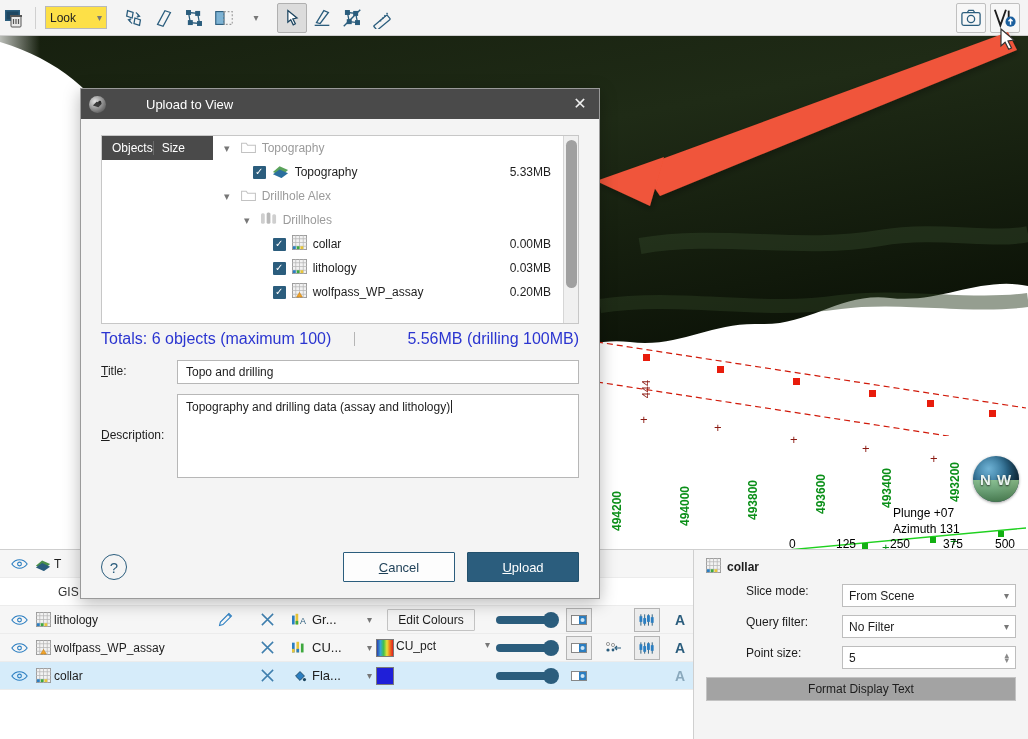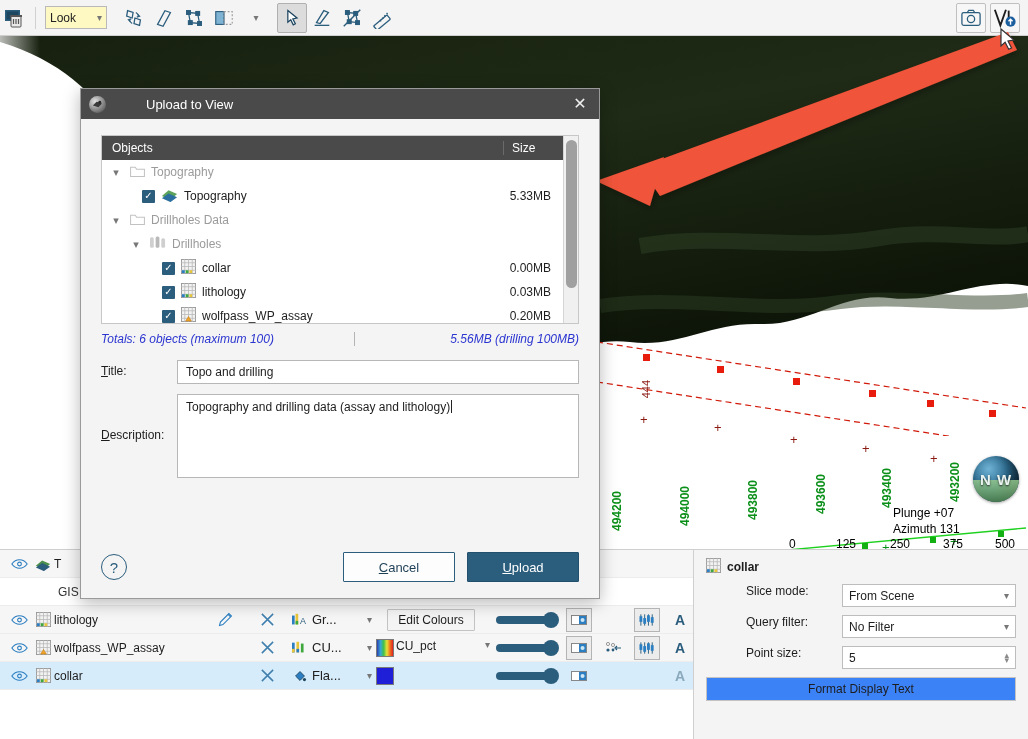--- a/index.html
+++ b/index.html
@@ -28,21 +28,21 @@
     border-radius: 2px;
     flex: none;
   }
   .tb-btn.pressed { background: #dcdcdc; border-color: #b0b0b0; }
   .tb-btn.boxed { border-color: #c0c0c0; background: #f7f7f7; }
   .tb-sep {
     width: 1px; height: 22px; background: #d0d0d0; margin: 0 5px; flex: none;
   }
   .look-combo {
     width: 62px; height: 23px;
-    border: 1px solid #b9b9b9; background: #fef9c3;
+    border: 1px solid #b9b9b9; background: #fde047;
     display: flex; align-items: center;
     padding: 0 4px; margin-left: 4px;
     font-size: 12px; color: #222; flex: none;
   }
   .look-combo .lbl { flex: 1; }
   .chev { color: #777; font-size: 10px; }
   .tb-spacer { flex: 1 1 auto; }
 
   
   #scene {
@@ -168,21 +168,21 @@
   .p-lbl { width: 96px; font-size: 12px; color: #1d1d1d; }
   .p-ctl {
     flex: 1; height: 23px; background: #ffffff;
     border: 1px solid #bdbdbd; display: flex; align-items: center;
     padding: 0 6px; font-size: 12px; color: #1d1d1d;
   }
   .p-ctl .val { flex: 1; }
   .spin { display: flex; flex-direction: column; line-height: 5px; color: #8a8a8a; font-size: 9px; }
   .p-btn {
     margin-top: 2px; height: 24px; width: 100%;
-    border: 1px solid #c3c3c3; background: #3b82f6;
+    border: 1px solid #c3c3c3; background: #a3a3a3;
     display: flex; align-items: center; justify-content: center;
     font-size: 12px; color: #1d1d1d;
   }
 
   
   #dialog {
     position: absolute; left: 80px; top: 88px;
     width: 520px; height: 511px;
     background: #f4f4f4;
     border: 1px solid #9a9a9a;
@@ -204,21 +204,21 @@
   #dlg-close {
     width: 22px; height: 22px; display: flex; align-items: center; justify-content: center;
     color: #eee; font-size: 16px; line-height: 1;
   }
   #dlg-body { padding: 16px 20px 0 20px; }
 
   .tree-wrap {
     border: 1px solid #c7c7c7; background: #ffffff;
     height: 189px; display: flex; overflow: hidden;
   }
-  .tree-main { flex: 1; display:flex; flex-direction: column; min-width: 0;}
+  .tree-main { flex: 1; display:flex; min-width: 0;}
   .tree-hdr {
     height: 24px; background: #4a4a4a; color: #fff; font-size: 12px;
     display: flex; align-items: center; flex: none;
   }
   .tree-hdr .h1 { flex: 1; padding-left: 10px; }
   .tree-hdr .h2 { width: 60px; padding-left: 8px; border-left: 1px solid #6a6a6a; }
   .tree-rows { flex: 1; overflow: hidden; }
   .trow { height: 24px; display: flex; align-items: center; font-size: 12px; }
   .trow .tn { flex: 1; display: flex; align-items: center; gap: 6px; overflow:hidden;}
   .trow .tsz { width: 68px; text-align: right; padding-right: 12px; color: #1d1d1d; }
@@ -235,21 +235,21 @@
     position: relative; flex: none;
   }
   .tree-sb .thumb {
     position: absolute; left: 2px; top: 4px; width: 11px; height: 148px;
     background: #a0a0a0; border-radius: 6px;
   }
 
   .totals {
     display: flex; align-items: center;
     height: 22px; margin-top: 4px;
-    color: #2b35d0; font-style: italic; font-size: 12px;
+    color: #2b35d0; font-size: 16px;
   }
   .totals .t-left { flex: 1; }
   .totals .t-div { width: 1px; height: 14px; background: #b5b5b5; margin: 0 10px; }
   .totals .t-right { width: 214px; text-align: right; }
 
   .frow { display: flex; margin-top: 10px; }
   .frow .flbl { width: 76px; font-size: 12px; color: #1d1d1d; padding-top: 4px; }
   .frow .flbl u { text-decoration: underline; }
   .fin {
     flex: 1; height: 24px; border: 1px solid #b7b7b7; background: #fff;
@@ -827,21 +827,21 @@
           </div>
 
           <div class="trow group">
             <span class="tn" style="padding-left:6px">
               <span class="twist">▾</span>
               <span>
                 <svg width="15" height="12" viewBox="0 0 16 13" fill="none" stroke="#c2c2c2" stroke-width="1.1">
                     <path d="M0.5 2.5h5l1.5 2h8.5v8H0.5z"></path>
                   </svg>
               </span>
-              <span>Drillholes Data</span>
+              <span>Drillhole Alex</span>
             </span>
             <span class="tsz"></span>
           </div>
 
           <div class="trow group">
             <span class="tn" style="padding-left:26px">
               <span class="twist">▾</span>
               <span>
                 <svg width="16" height="13" viewBox="0 0 17 13">
                     <rect x="0" y="1" width="4" height="11" rx="1.6" fill="#cfcfcf"></rect>

